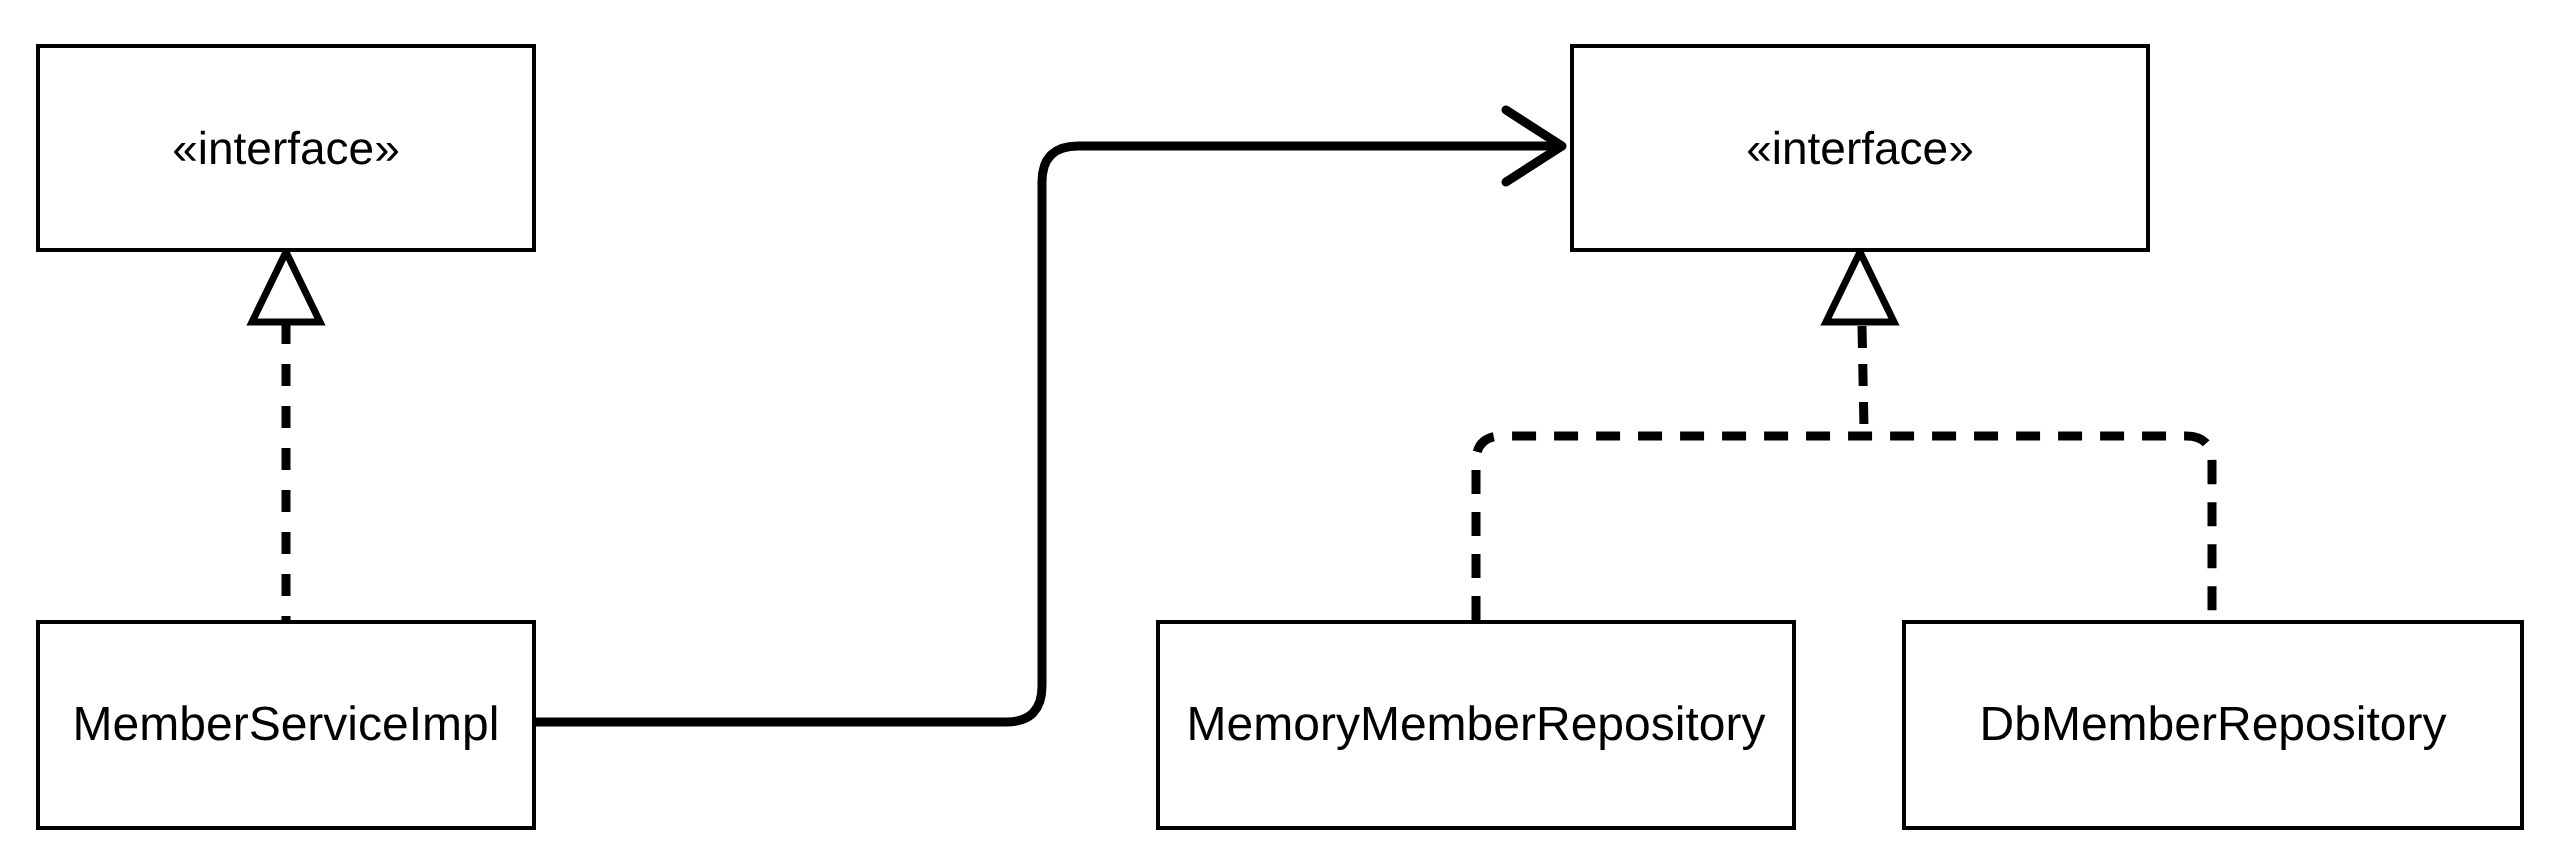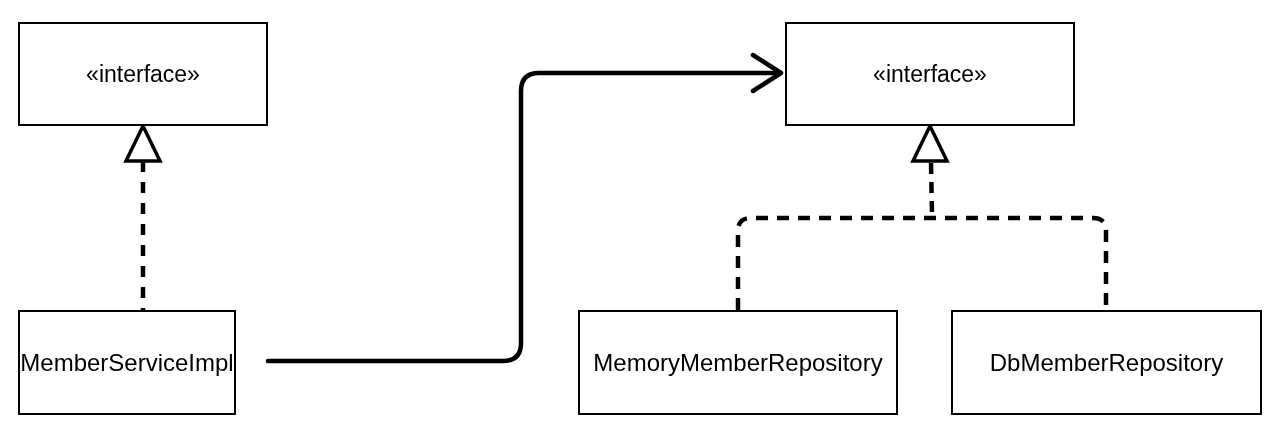--- a/index.html
+++ b/index.html
@@ -49,21 +49,21 @@
     white-space: nowrap;
   }
   .uml-node .class-name {
     font-size: 24px;
     font-weight: 400;
     white-space: nowrap;
   }
   
   #node-member-service          { left: 18px;  top: 22px;  width: 250px; height: 104px; }
   #node-member-repository       { left: 785px; top: 22px;  width: 290px; height: 104px; }
-  #node-member-service-impl     { left: 18px;  top: 310px; width: 218px; height: 105px; }
+  #node-member-service-impl     { left: 18px;  top: 310px; width: 250px; height: 105px; }
   #node-memory-member-repository{ left: 578px; top: 310px; width: 320px; height: 105px; }
   #node-db-member-repository    { left: 951px; top: 310px; width: 311px; height: 105px; }
 </style>
 </head>
 <body>
 
 <div id="canvas">
 
   <svg id="wires" viewBox="0 0 1280 432" xmlns="http://www.w3.org/2000/svg">
     

